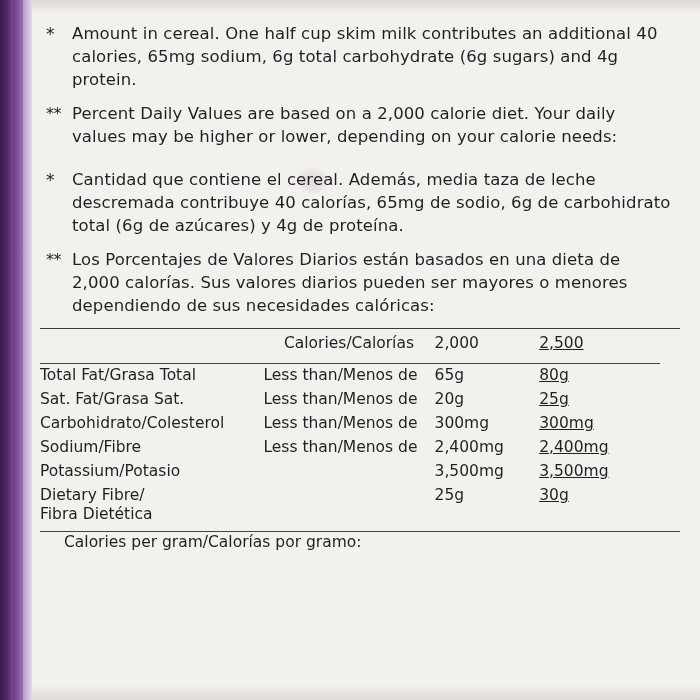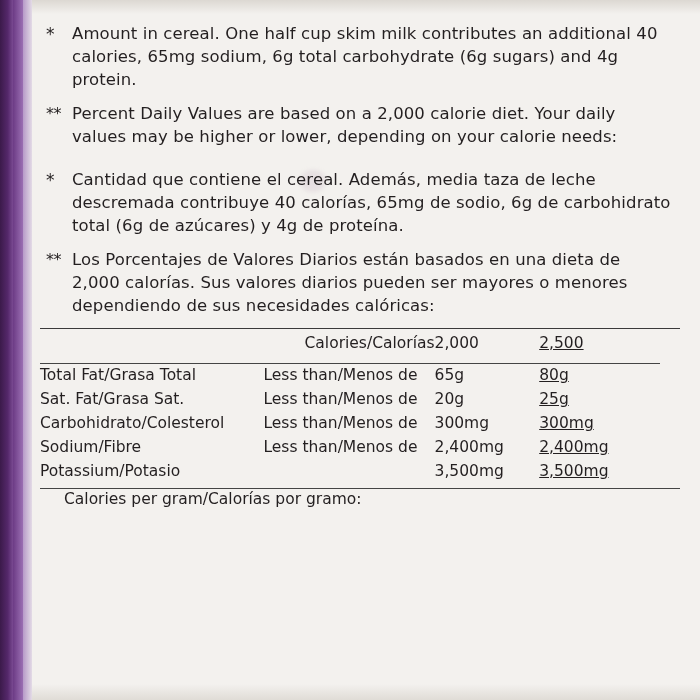--- a/index.html
+++ b/index.html
@@ -112,21 +112,21 @@
   table.dv td {
     padding: 2.5px 0 2.5px 0;
     vertical-align: top;
     line-height: 19px;
   }
   td.c-name { width: 222px; padding-left: 24px; }
   td.c-less { width: 170px; }
   td.c-v1 { width: 104px; }
   td.c-v2 { width: 120px; text-decoration: underline; }
   tr.head td { padding-bottom: 5px; }
-  td.c-head-cal { padding-left: 0; text-align: right; }
+  td.c-head-cal { padding-left: 0; text-align: center; }
   .rule-under-head td {
     border-bottom: 1px solid #444;
     height: 0;
     padding: 0;
   }
   .two-line { line-height: 19px; }
 
   .calories-per-gram {
     border-top: 1px solid #444;
     margin-top: 4px;
@@ -225,20 +225,27 @@
             <td class="c-less">Less than/Menos de</td>
             <td class="c-v1">2,400mg</td>
             <td class="c-v2">2,400mg</td>
           </tr>
           <tr>
             <td class="c-name">Potassium/Potasio</td>
             <td class="c-less"></td>
             <td class="c-v1">3,500mg</td>
             <td class="c-v2">3,500mg</td>
           </tr>
+          <tr>
+            <td class="c-name two-line" style="white-space:pre-line">Dietary Fibre/
+Fibra Dietética</td>
+            <td class="c-less"></td>
+            <td class="c-v1">25g</td>
+            <td class="c-v2">30g</td>
+          </tr>
         </tbody>
       </table>
     </div>
 
     <div class="calories-per-gram">
       <div>Calories per gram/Calorías por gramo:</div>
     </div>
 
   </div>
 </div>

